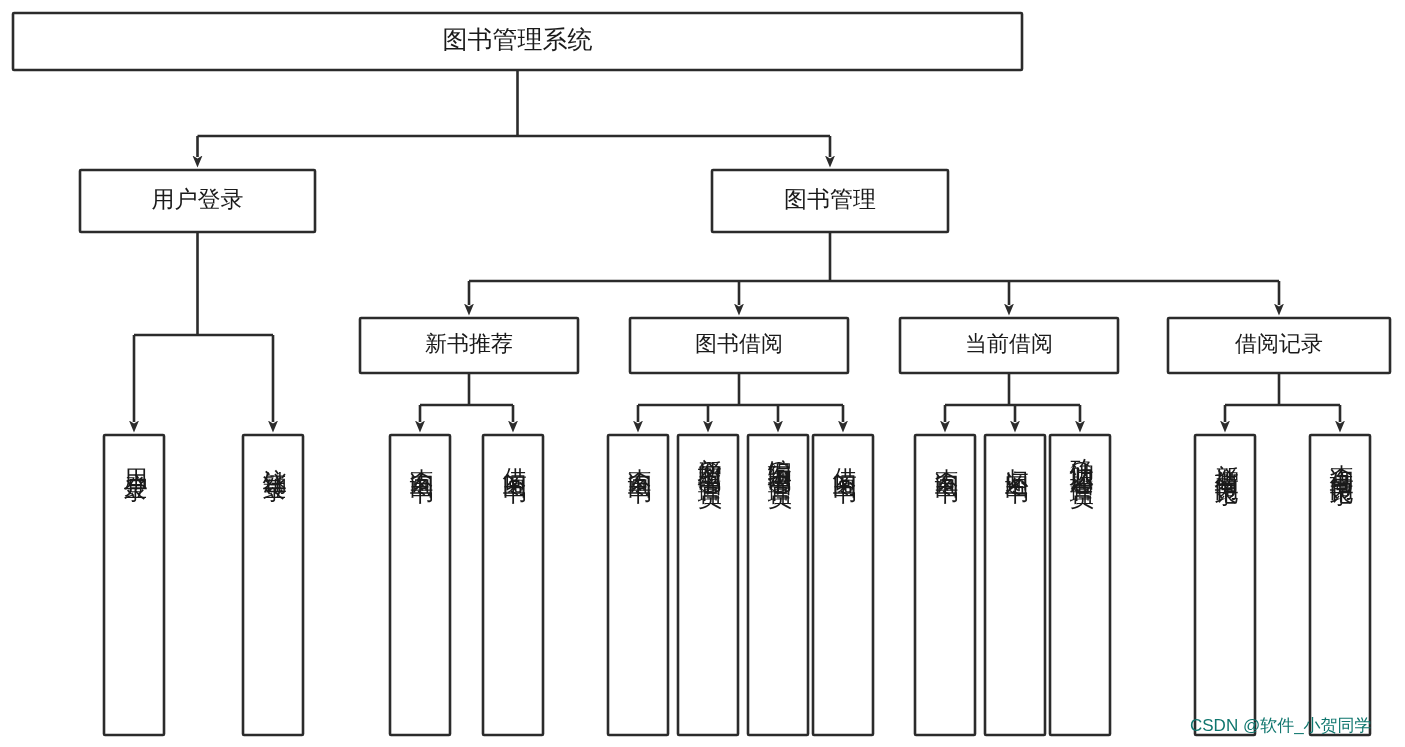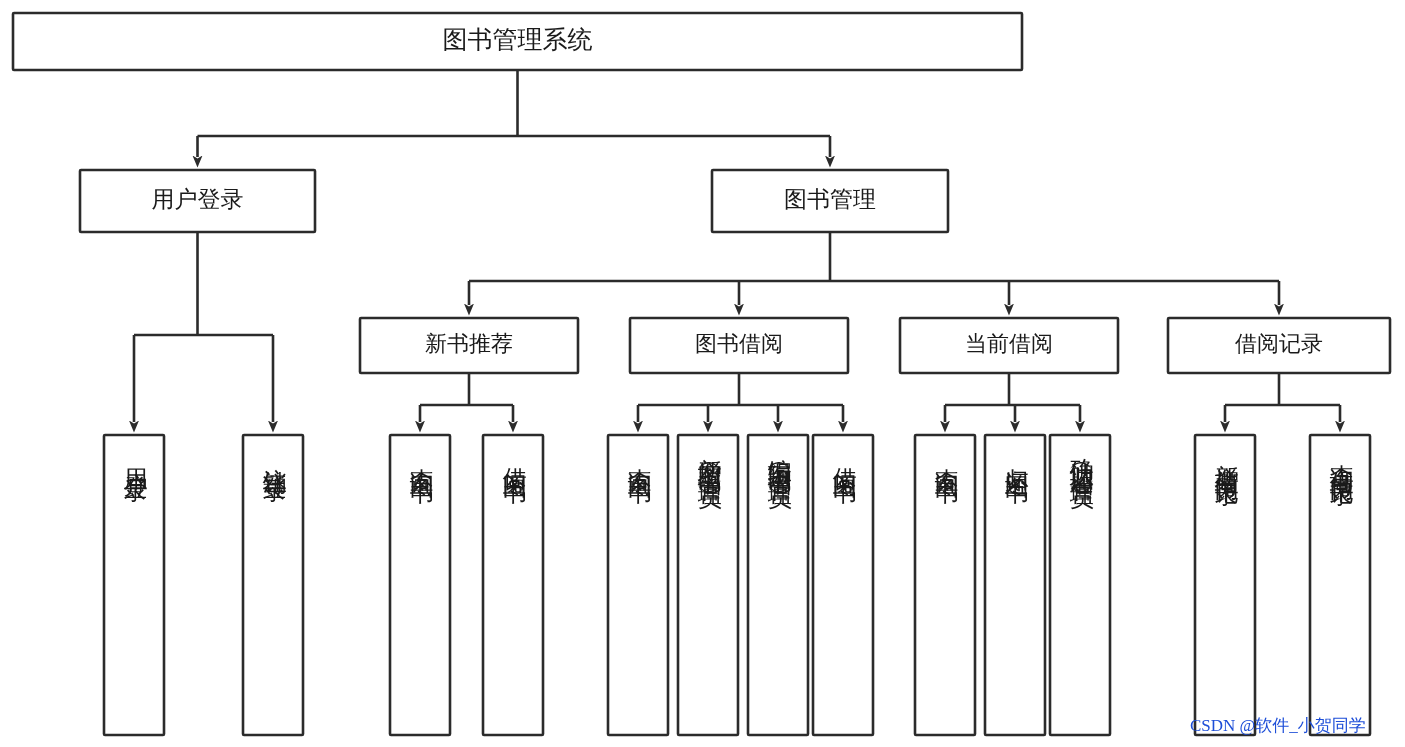--- a/index.html
+++ b/index.html
@@ -15,22 +15,22 @@
   .node-label{
     font-family:"Liberation Sans","DejaVu Sans",sans-serif;
     fill:#1a1a1a;text-anchor:middle;dominant-baseline:middle;
   }
   .lvl0-label{font-size:25px;}
   .lvl1-label{font-size:23px;}
   .lvl2-label{font-size:22px;}
   .leaf-label{font-size:24px;writing-mode:vertical-rl;text-orientation:upright;letter-spacing:4px;}
   .watermark{
     position:absolute;left:1190px;top:714px;
-    font-family:Liberation Serif, serif;
-    font-size:17px;color:#1d4ed8;white-space:nowrap;user-select:none;
+    font-family:Liberation Sans, sans-serif;
+    font-size:17px;color:#0f766e;white-space:nowrap;user-select:none;
   }
 </style>
 </head>
 <body>
 
 <div id="diagram-root">
 
   <svg id="tree" viewBox="0 0 1405 747">
     <defs>
       <marker id="arrow" markerWidth="12" markerHeight="12" refX="1.5" refY="5" orient="auto" markerUnits="userSpaceOnUse">

